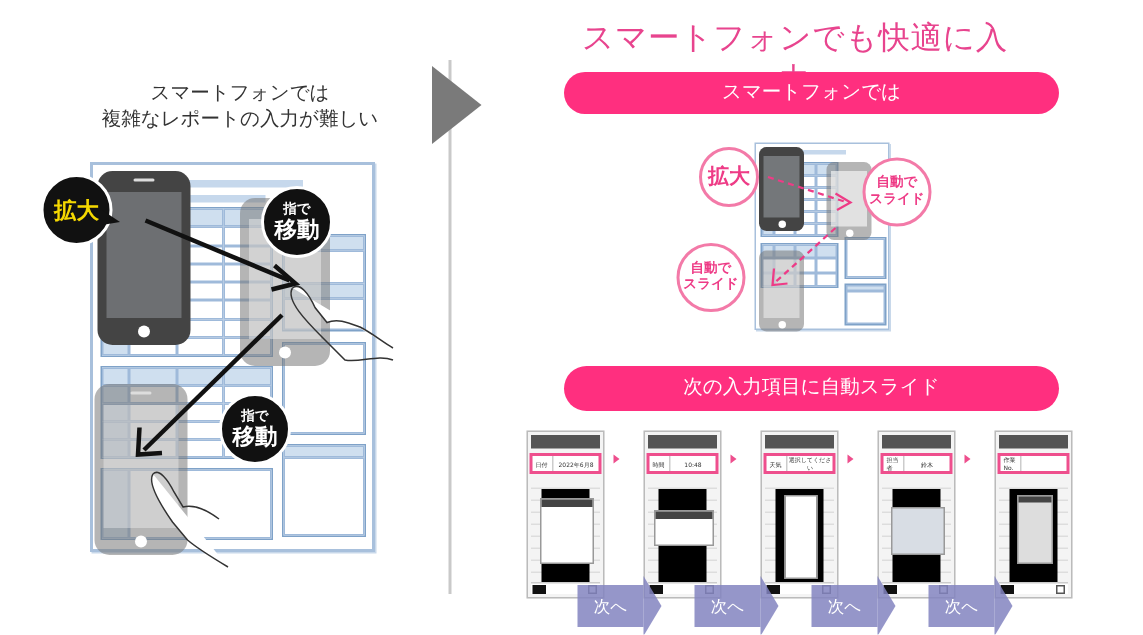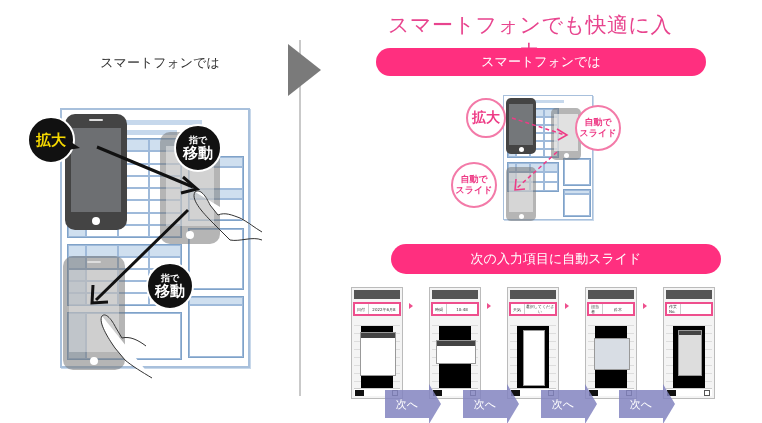--- a/index.html
+++ b/index.html
@@ -55,20 +55,21 @@
   .next-arrow .body { position: absolute; left: 0; top: 0; width: 44px; height: 28px; background: rgba(130,132,192,0.85); color: #fff; font-size: 11px; display: flex; align-items: center; justify-content: center; }
   .next-arrow .head { position: absolute; left: 44px; top: -6px; width: 0; height: 0; border-top: 20px solid transparent; border-bottom: 20px solid transparent; border-left: 12px solid rgba(130,132,192,0.85); }
 
   .small-tri { width: 0; height: 0; border-top: 3px solid transparent; border-bottom: 3px solid transparent; border-left: 4px solid #ee4f8d; }
 </style>
 </head>
 <body>
 
 <div class="abs left-caption">
   <div>スマートフォンでは</div>
+  <div>複雑なレポートの入力が難しい</div>
 </div>
 
 <div class="abs doc-sheet" style="left:60px; top:108px; width:190px; height:260px;">
   <div class="abs doc-line" style="left:60px; top:10px; width:80px;"></div>
   <div class="abs doc-line" style="left:60px; top:20px; width:55px;"></div>
 
   <div class="abs grid" style="left:5px; top:28px; width:115px; height:100px; grid-template-columns: 18px 1fr 1fr 1fr; grid-template-rows: repeat(8,1fr);">
     <div class="hd"></div>
       <div class="hd"></div>
       <div class="hd"></div>
@@ -278,21 +279,21 @@
 </div>
 <div class="abs bubble-pink" style="left:575px; top:105px; width:46px; height:46px;">
   <span class="t1">自動で</span>
   <span class="t1">スライド</span>
 </div>
 <div class="abs bubble-pink" style="left:451px; top:162px; width:46px; height:46px;">
   <span class="t1">自動で</span>
   <span class="t1">スライド</span>
 </div>
 
-<div class="abs pill" style="left:391px; top:244px; width:330px; height:30px; line-height:30px;">
+<div class="abs pill" style="left:376px; top:244px; width:330px; height:30px; line-height:30px;">
   <span>次の入力項目に自動スライド</span>
 </div>
 
 <div id="screens">
     <div class="abs screen" style="left: 351px; top: 287px; width: 52px; height: 112px;">
       <div class="sbar"></div>
       <div class="field">
         <span class="lbl">日付</span>
         <span class="val">2022年6月8</span>
       </div>

